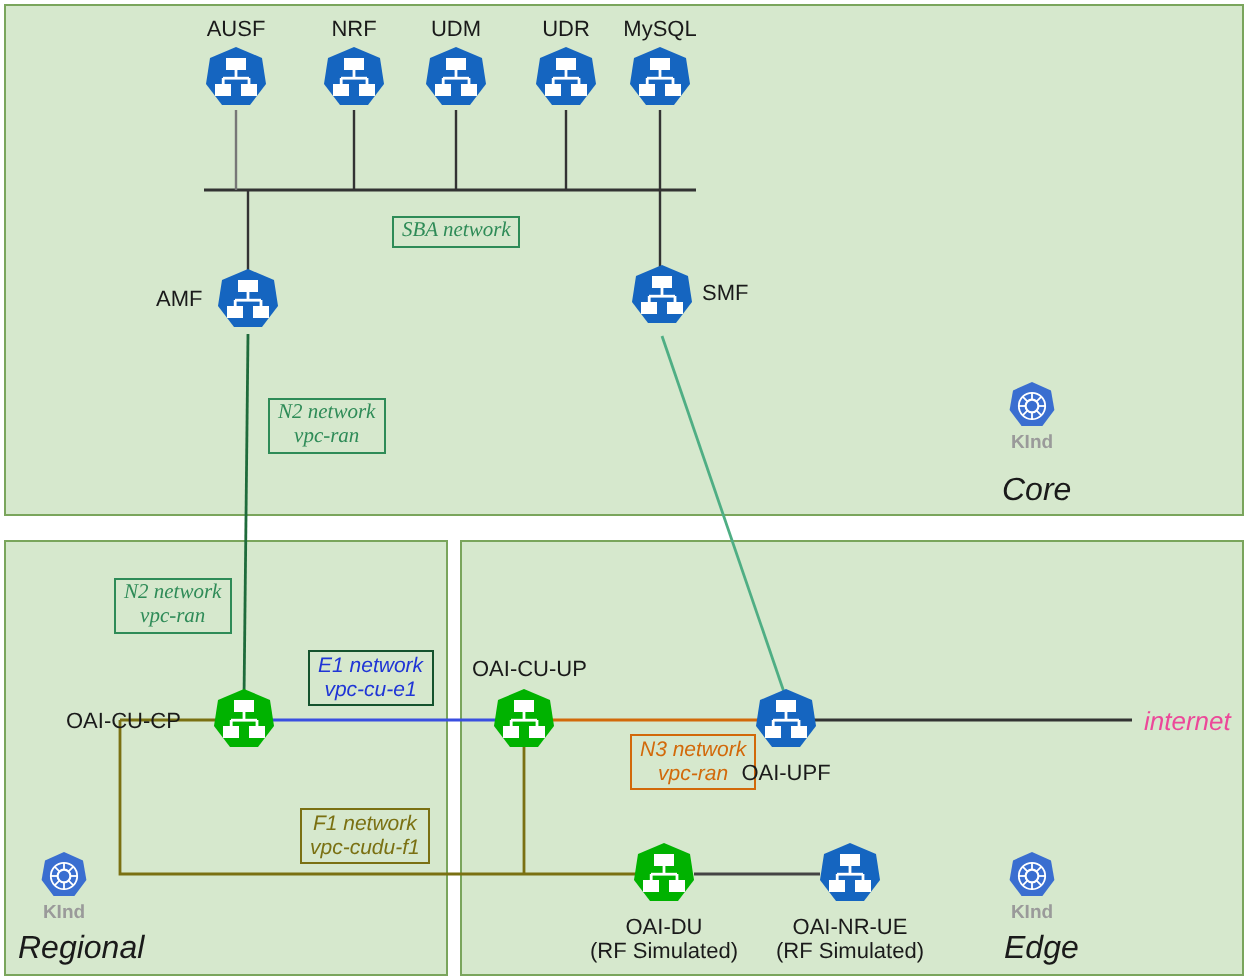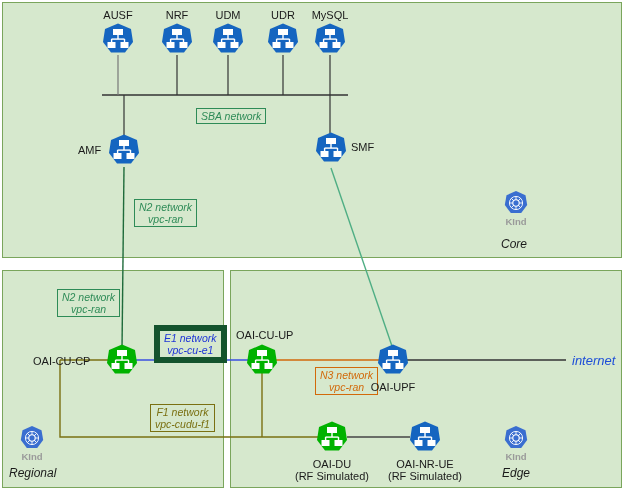--- a/index.html
+++ b/index.html
@@ -11,33 +11,33 @@
   svg.links{position:absolute;left:0;top:0;width:626px;height:490px;overflow:visible;pointer-events:none;}
 
   .node{position:absolute;width:34px;height:34px;}
   .node svg{display:block;width:34px;height:34px;}
 
   .nlabel{position:absolute;font-size:11px;color:#1a1a1a;white-space:nowrap;line-height:12px;}
   .nlabel.ctr{text-align:center;}
 
   .netbox{position:absolute;box-sizing:border-box;padding:1px 4px;font-size:10.5px;font-style:italic;
           line-height:12px;text-align:center;white-space:nowrap;background:transparent;}
-  .netbox.green{border:1px solid #2e8b57;color:#2e8b57;}
+  .netbox.green{border:1px solid #2e8b57;color:#2e8b57;font-family:Liberation Serif, serif;}
   .netbox.greenfade{border:1px solid #88c9a6;color:#8fcfad;}
-  .netbox.blue{border:6px solid #14532d;color:#1f35d6;}
+  .netbox.blue{border:1px solid #14532d;color:#1f35d6;}
   .netbox.orange{border:1px solid #d2690a;color:#d2690a;}
   .netbox.olive{border:1px solid #7a7012;color:#7a7012;}
   .netbox.black{border:1px solid #1a1a1a;color:#1a1a1a;}
 
-  .zonetag{position:absolute;font-size:12px;font-style:italic;color:#1a1a1a;white-space:nowrap;}
+  .zonetag{position:absolute;font-size:16px;font-style:italic;color:#1a1a1a;white-space:nowrap;}
   .kind{position:absolute;width:40px;text-align:center;}
   .kind svg{display:block;margin:0 auto;width:26px;height:26px;}
   .kind .kt{font-size:9.5px;font-weight:bold;color:#9a9a9a;line-height:11px;}
 
-  .internet{position:absolute;font-size:13px;font-style:italic;color:#1d4ed8;white-space:nowrap;}
+  .internet{position:absolute;font-size:13px;font-style:italic;color:#ec4899;white-space:nowrap;}
 </style>
 </head>
 <body>
 
 <div id="canvas">
 
   <div class="zone" style="left:2px;top:2px;width:620px;height:256px;"></div>
   <div class="zone" style="left:2px;top:270px;width:222px;height:218px;"></div>
   <div class="zone" style="left:230px;top:270px;width:392px;height:218px;"></div>
 

